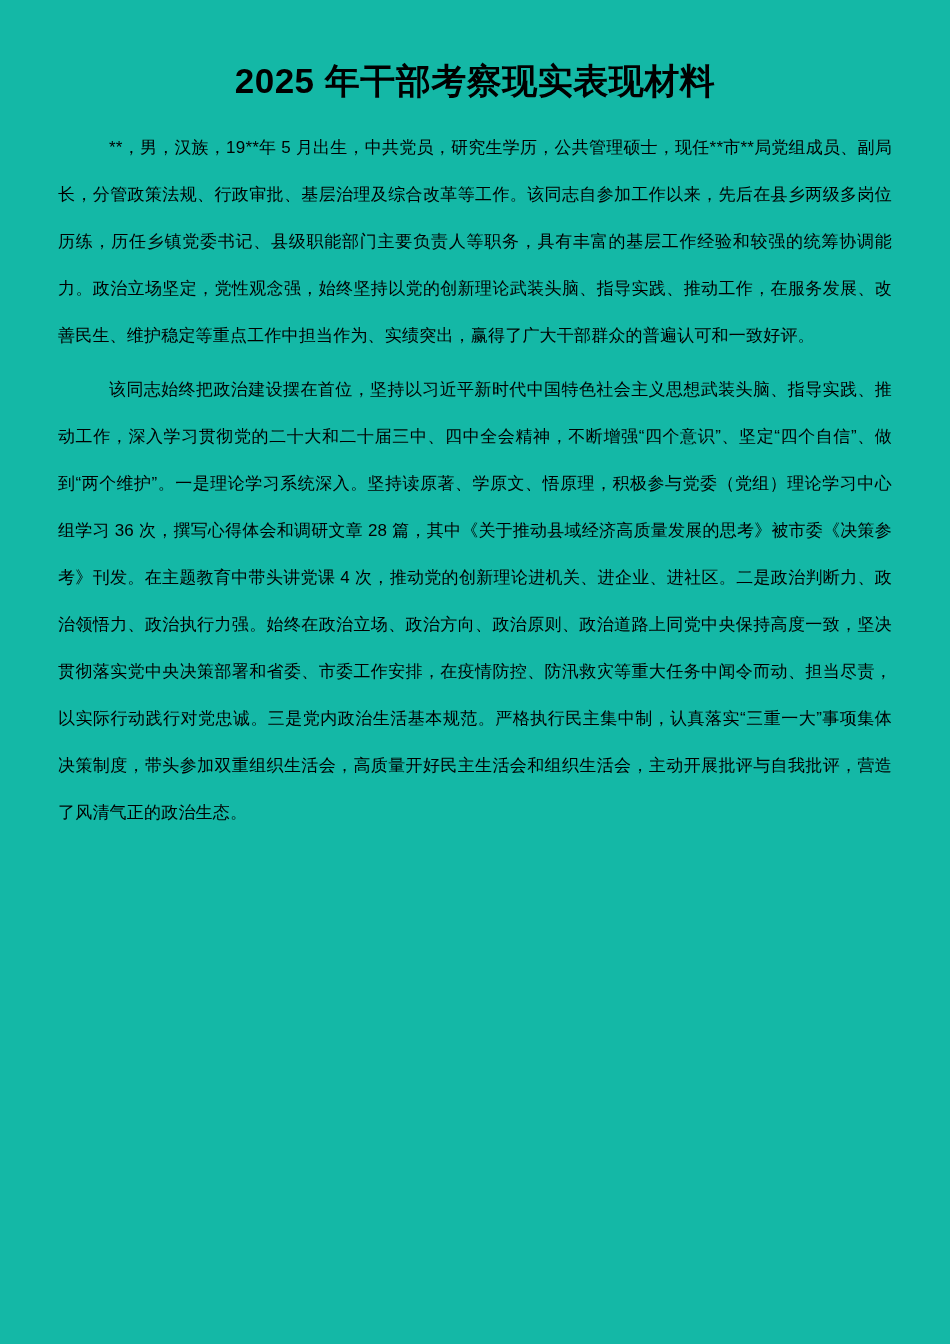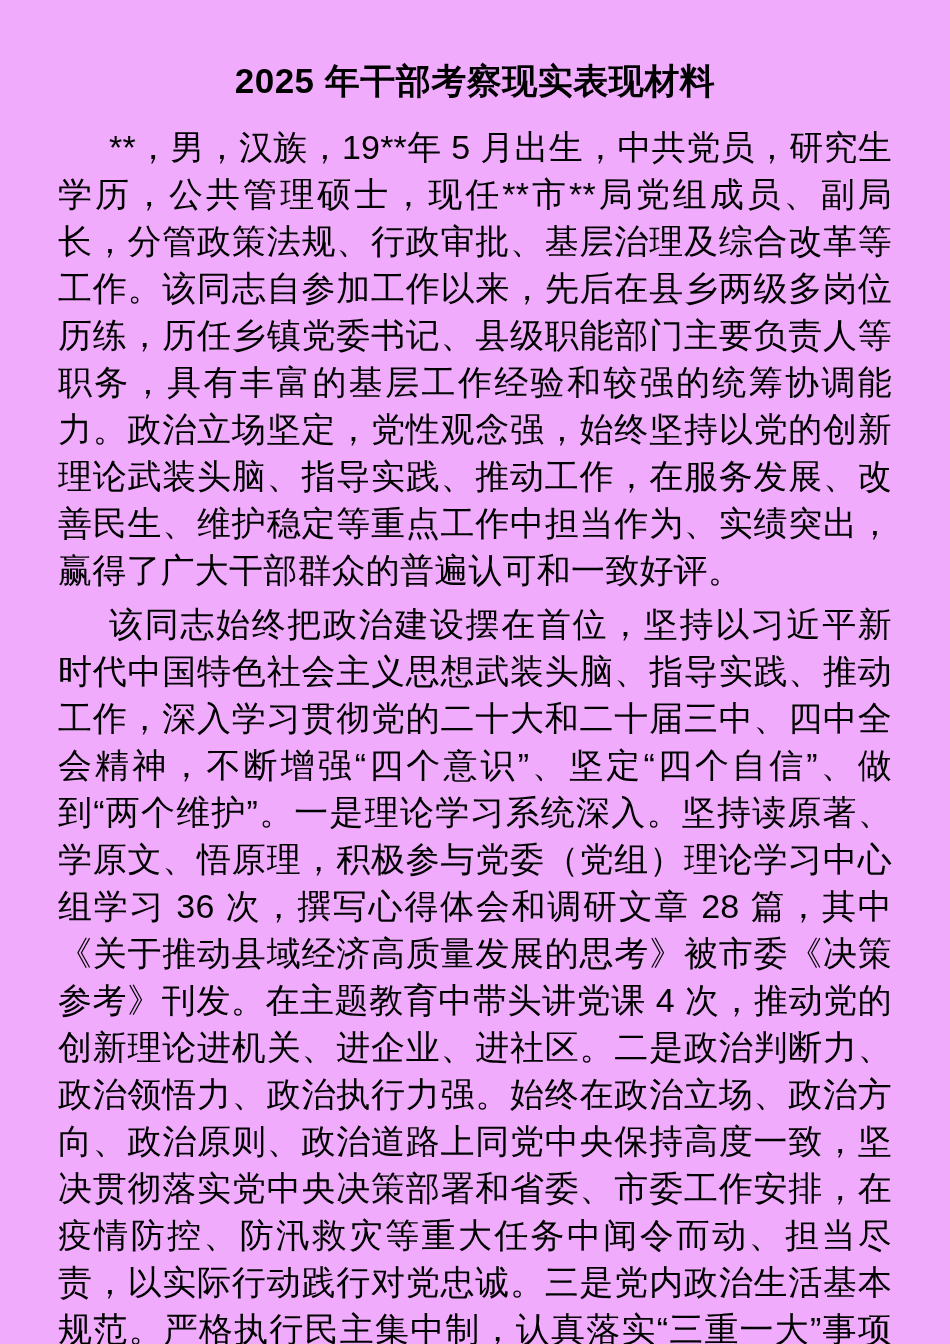--- a/index.html
+++ b/index.html
@@ -12,21 +12,21 @@
     height: 1344px;
     overflow: hidden;
     font-family: "Liberation Sans", "DejaVu Sans", sans-serif;
     color: #000000;
     -webkit-font-smoothing: antialiased;
   }
   .page {
     position: relative;
     width: 950px;
     height: 1344px;
-    background: #f0abfc;
+    background: #14b8a6;
     box-sizing: border-box;
     padding: 9px;
   }
   .doc-body {
     position: absolute;
     left: 58px;
     top: 0;
     width: 834px;
   }
   .doc-title {
@@ -44,21 +44,21 @@
     font-size: 25.5px;
     font-weight: 400;
     line-height: 47px;
     margin: 0;
     text-indent: 51px;
     letter-spacing: 0.2px;
     text-align: justify;
     text-justify: inter-ideograph;
   }
   .para {
-    font-size: 34px;
+    font-size: 17px;
     font-weight: 400;
     line-height: 47px;
     margin: 0;
     text-indent: 51px;
     letter-spacing: 0.2px;
     text-align: justify;
     text-justify: inter-ideograph;
     word-break: break-all;
   }
   .para-intro {

